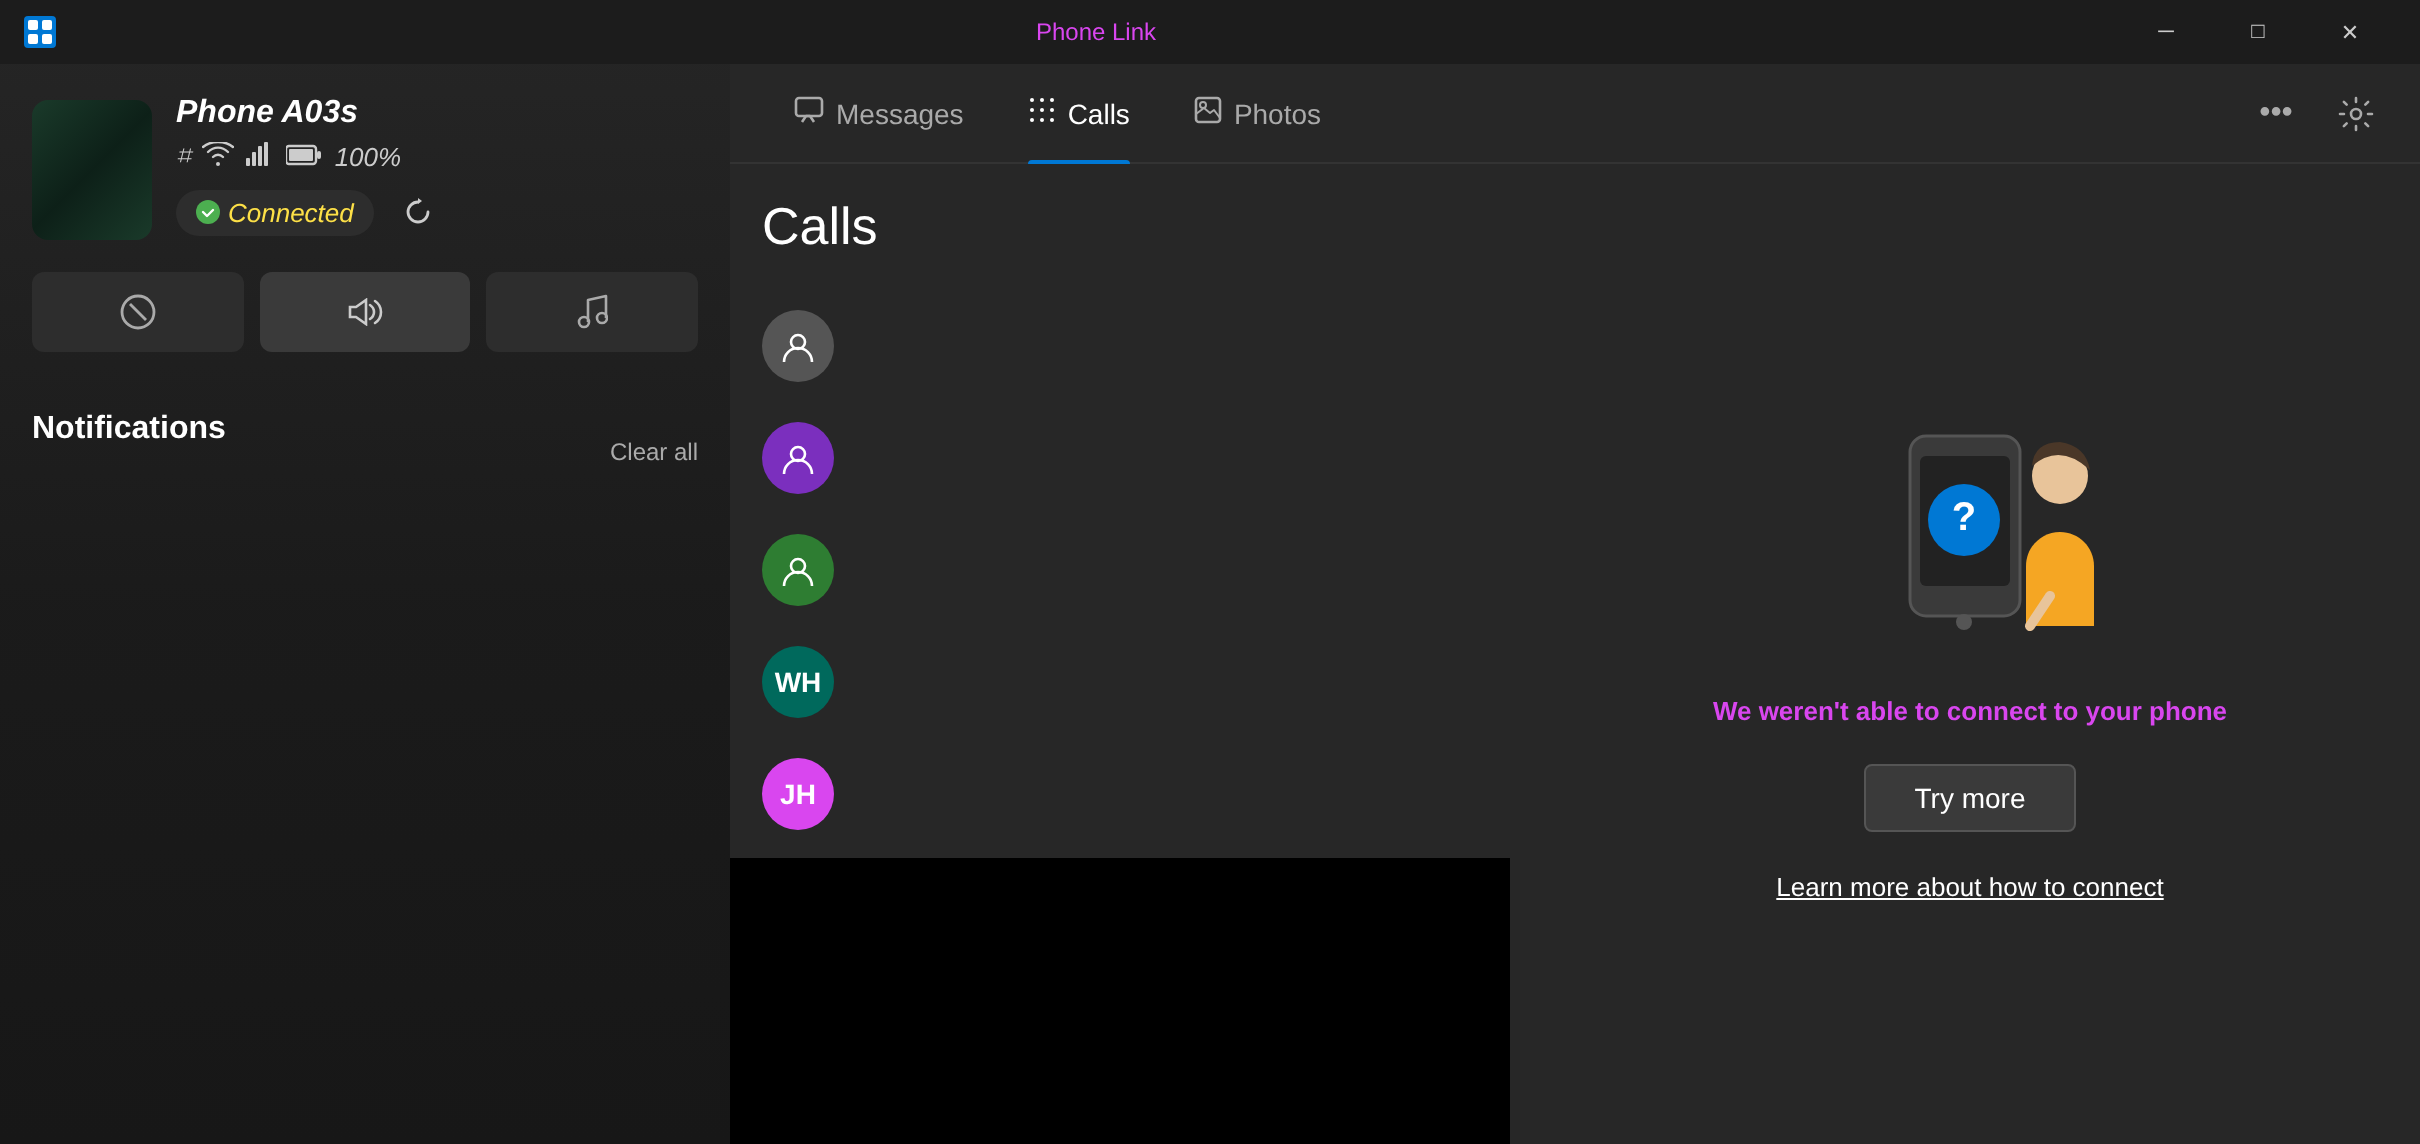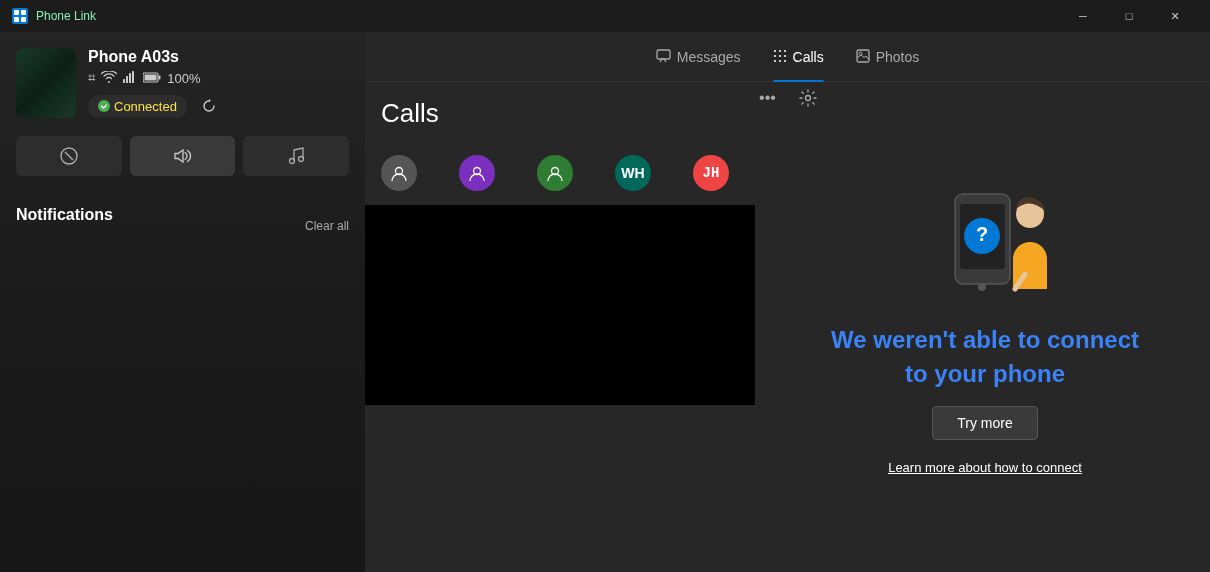--- a/index.html
+++ b/index.html
@@ -27,22 +27,23 @@
       width: 16px;
       height: 16px;
       margin-right: 8px;
       background: #0078d4;
       border-radius: 2px;
       display: flex; align-items: center; justify-content: center;
       font-size: 10px;
     }
     .titlebar-title {
       font-size: 12px;
-      color: #86efac;
+      color: #d946ef;
       flex: 1;
+      text-align: center;
     }
     .titlebar-controls {
       display: flex;
       gap: 0;
     }
     .titlebar-btn {
       width: 46px;
       height: 32px;
       display: flex;
       align-items: center;
@@ -78,22 +79,23 @@
       position: absolute;
       top: 0; left: 0; right: 0; bottom: 0;
       background: linear-gradient(180deg, #252525 0%, #1a1a1a 50%, #161616 100%);
       opacity: 0.9;
     }
     .sidebar-content { position: relative; z-index: 1; }
 
     
     .phone-info {
       display: flex;
-      align-items: flex-start;
+      align-items: flex-end;
       margin-bottom: 16px;
+      font-style: italic;
     }
     .phone-thumbnail {
       width: 60px;
       height: 70px;
       border-radius: 8px;
       background: #2a2a2a;
       margin-right: 12px;
       overflow: hidden;
       flex-shrink: 0;
       background: linear-gradient(135deg, #1a3a2a 0%, #0d2018 50%, #1a3a2a 100%);
@@ -208,21 +210,20 @@
 
     
     .tab-bar {
       height: 50px;
       display: flex;
       align-items: center;
       padding: 0 16px;
       border-bottom: 1px solid #333;
       position: relative;
       flex-shrink: 0;
-      flex-direction: column;
     }
     .tabs {
       display: flex;
       align-items: center;
       gap: 0;
       flex: 1;
     }
     .tab {
       display: flex;
       align-items: center;
@@ -281,21 +282,21 @@
       font-size: 26px;
       font-weight: 400;
       color: #fff;
       padding: 0 16px;
       margin-bottom: 16px;
     }
 
     
     .call-items {
       display: flex;
-      flex-direction: row;
+      flex-direction: column;
       gap: 0;
     }
     .call-item {
       display: flex;
       align-items: center;
       padding: 10px 16px;
       cursor: pointer;
     }
     .avatar {
       width: 36px;
@@ -307,44 +308,44 @@
       font-size: 14px;
       font-weight: 600;
       color: #fff;
       flex-shrink: 0;
       margin-right: 10px;
     }
     .avatar.gray { background: #555; }
     .avatar.purple { background: #7b2fbe; }
     .avatar.green { background: #2e7d32; }
     .avatar.teal { background: #00695c; }
-    .avatar.red { background: #ef4444; font-family: Liberation Mono, monospace; }
+    .avatar.red { background: #d946ef; }
 
     
     .error-panel {
       width: 380px;
       flex-shrink: 0;
       background: #272727;
       display: flex;
       flex-direction: column;
       align-items: center;
       justify-content: center;
       padding: 32px;
       text-align: center;
     }
     .error-illustration {
       width: 120px;
       height: 120px;
       margin-bottom: 24px;
       position: relative;
     }
     .error-title {
-      font-size: 24px;
+      font-size: 13px;
       font-weight: 600;
-      color: #3b82f6;
+      color: #d946ef;
       margin-bottom: 16px;
       line-height: 1.4;
     }
     .error-description {
       font-size: 13px;
       color: #aaa;
       line-height: 1.6;
       margin-bottom: 24px;
     }
     .try-again-btn {

